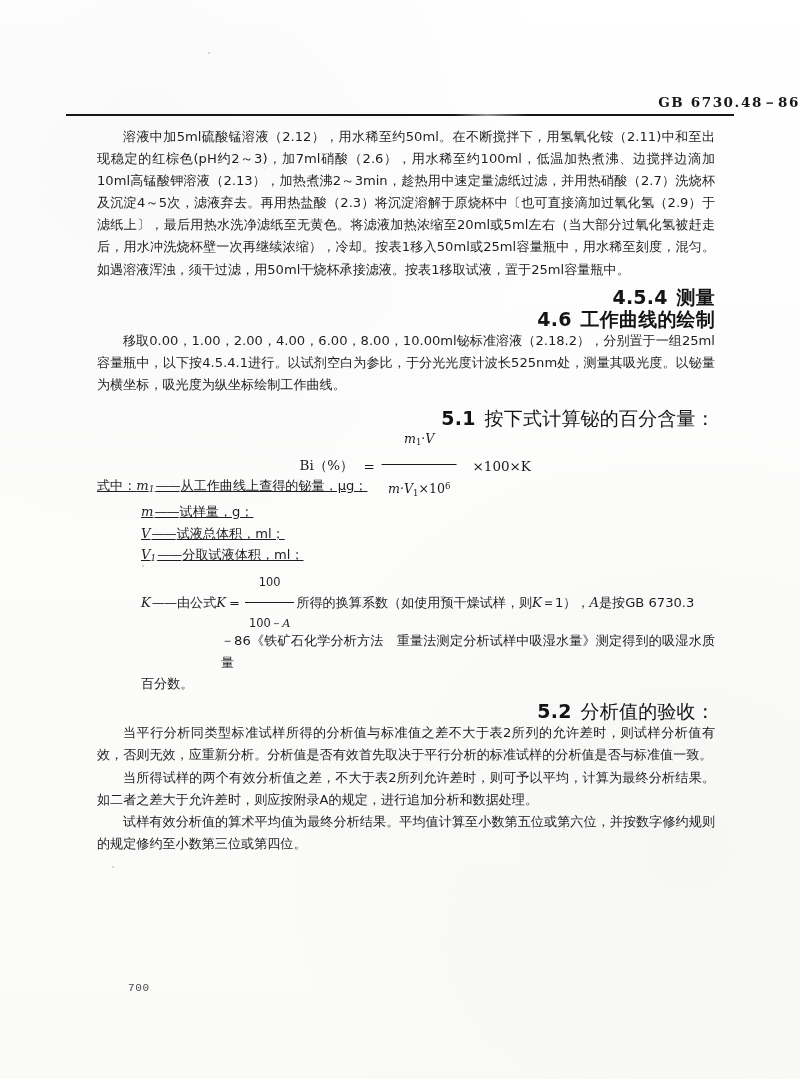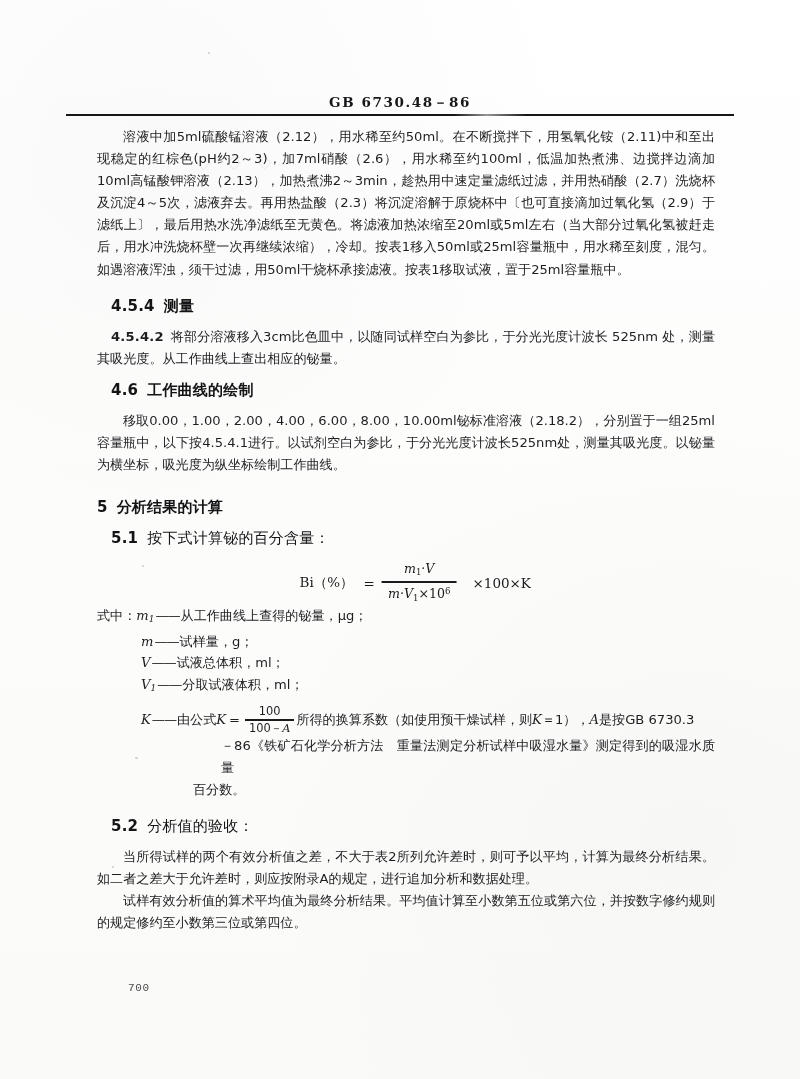--- a/index.html
+++ b/index.html
@@ -37,21 +37,21 @@
     width: 800px;
     height: 1079px;
   }
 
   
   .header-wrap {
     position: absolute;
     left: 0;
     top: 92px;
     width: 800px;
-    text-align: center;
+    text-align: right;
   }
   .doc-number {
     font-family: "DejaVu Serif", "Liberation Serif", serif;
     font-weight: bold;
     font-size: 13.5px;
     letter-spacing: 1.6px;
     color: #17171a;
   }
   .header-rule {
     position: absolute;
@@ -91,26 +91,27 @@
     text-align: justify;
     text-justify: inter-character;
     margin: 0;
     color: #1e1e21;
   }
   .para.indent {
     text-indent: 26px;
   }
 
   .sec-head {
-    font-size: 15px;
+    font-size: 19px;
     line-height: 22.1px;
     font-weight: bold;
-    margin: 9px;
+    margin: 0;
     color: #141417;
     letter-spacing: 0.2px;
+    text-align: right;
   }
   .sec-head .num {
     margin-right: 9px;
   }
   .sec-head.lvl1 { margin-left: 0px; }
   .sec-head.lvl2 { margin-left: 14px; }
 
   .run-head {
     font-weight: bold;
     margin-right: 7px;
@@ -143,20 +144,21 @@
   .mi { font-style: italic; }
   .eq-lhs { margin-right: 5px; }
   .eq-sign { margin: 0 5px; }
 
   .frac {
     display: inline-flex;
     flex-direction: column;
     align-items: center;
     vertical-align: middle;
     margin: 0 2px;
+    gap: 12px;
   }
   .frac .num-part,
   .frac .den-part {
     padding: 0 6px;
     font-size: 12.6px;
     line-height: 15px;
     white-space: nowrap;
   }
   .frac .bar {
     width: 100%;
@@ -173,20 +175,21 @@
   sub { font-size: 0.68em; vertical-align: -0.28em; }
   sup { font-size: 0.68em; vertical-align: 0.5em; }
   .tail-mul { margin-left: 14px; }
 
   
   .where-line {
     font-size: 13.1px;
     line-height: 21.6px;
     color: #1e1e21;
     white-space: nowrap;
+    text-decoration: underline;
   }
   .where-lead { margin-left: 0px; }
   .where-item { margin-left: 44px; }
   .dash { letter-spacing: -1px; margin: 0 1px; }
   .sym {
     font-family: "DejaVu Serif", "Liberation Serif", serif;
     font-style: italic;
   }
 
   .k-block {
@@ -201,21 +204,20 @@
     flex-wrap: nowrap;
     white-space: nowrap;
   }
   .k-cont {
     margin-left: 80px;
     font-size: 13.1px;
     line-height: 21.8px;
     text-align: justify;
   }
   .k-cont2 {
-    margin-left: 52px;
     font-size: 13.1px;
     line-height: 21.8px;
   }
 
   
   .folio {
     position: absolute;
     left: 128px;
     top: 982px;
     font-family: Liberation Mono, monospace;
@@ -270,35 +272,29 @@
 
       <p class="para indent">溶液中加5ml硫酸锰溶液（2.12），用水稀至约50ml。在不断搅拌下，用氢氧化铵（2.11)中和至出现稳定的红棕色(pH约2～3)，加7ml硝酸（2.6），用水稀至约100ml，低温加热煮沸、边搅拌边滴加10ml高锰酸钾溶液（2.13），加热煮沸2～3min，趁热用中速定量滤纸过滤，并用热硝酸（2.7）洗烧杯及沉淀4～5次，滤液弃去。再用热盐酸（2.3）将沉淀溶解于原烧杯中〔也可直接滴加过氧化氢（2.9）于滤纸上〕，最后用热水洗净滤纸至无黄色。将滤液加热浓缩至20ml或5ml左右（当大部分过氧化氢被赶走后，用水冲洗烧杯壁一次再继续浓缩），冷却。按表1移入50ml或25ml容量瓶中，用水稀至刻度，混匀。如遇溶液浑浊，须干过滤，用50ml干烧杯承接滤液。按表1移取试液，置于25ml容量瓶中。</p>
 
       <div class="gap-sm"></div>
 
       <p class="sec-head lvl2">
         <span class="num">4.5.4</span><span>测量</span>
       </p>
 
 
-      <p class="para with-runhead">
-        <span class="run-head">4.5.4.2</span><span>将部分溶液移入3cm比色皿中，以随同试样空白为参比，于分光光度计波长 525nm 处，测量其吸光度。从工作曲线上查出相应的铋量。</span>
-      </p>
 
       <p class="sec-head lvl2">
         <span class="num">4.6</span><span>工作曲线的绘制</span>
       </p>
 
       <p class="para indent">移取0.00，1.00，2.00，4.00，6.00，8.00，10.00ml铋标准溶液（2.18.2），分别置于一组25ml容量瓶中，以下按4.5.4.1进行。以试剂空白为参比，于分光光度计波长525nm处，测量其吸光度。以铋量为横坐标，吸光度为纵坐标绘制工作曲线。</p>
 
       <div class="gap-md"></div>
 
-      <p class="sec-head lvl1">
-        <span class="num">5</span><span>分析结果的计算</span>
-      </p>
 
       <p class="sec-head lvl2">
         <span class="num">5.1</span><span style="font-weight:normal">按下式计算铋的百分含量：</span>
       </p>
 
       <div class="formula-row">
         <div class="formula-center">
           <span class="eq-lhs">Bi（%）</span>
           <span class="eq-sign">=</span>
           <span class="frac">
@@ -346,20 +342,21 @@
         <div class="k-cont">－86《铁矿石化学分析方法　重量法测定分析试样中吸湿水量》测定得到的吸湿水质量</div>
         <div class="k-cont2">百分数。</div>
       </div>
 
       <div class="gap-sm"></div>
 
       <p class="sec-head lvl2">
         <span class="num">5.2</span><span style="font-weight:normal">分析值的验收：</span>
       </p>
 
+      <p class="para indent">当平行分析同类型标准试样所得的分析值与标准值之差不大于表2所列的允许差时，则试样分析值有效，否则无效，应重新分析。分析值是否有效首先取决于平行分析的标准试样的分析值是否与标准值一致。</p>
       <p class="para indent">当所得试样的两个有效分析值之差，不大于表2所列允许差时，则可予以平均，计算为最终分析结果。如二者之差大于允许差时，则应按附录A的规定，进行追加分析和数据处理。</p>
 
 
       <p class="para indent">试样有效分析值的算术平均值为最终分析结果。平均值计算至小数第五位或第六位，并按数字修约规则的规定修约至小数第三位或第四位。</p>
 
     </div>
 
     <div class="folio">700</div>
 
   </div>

